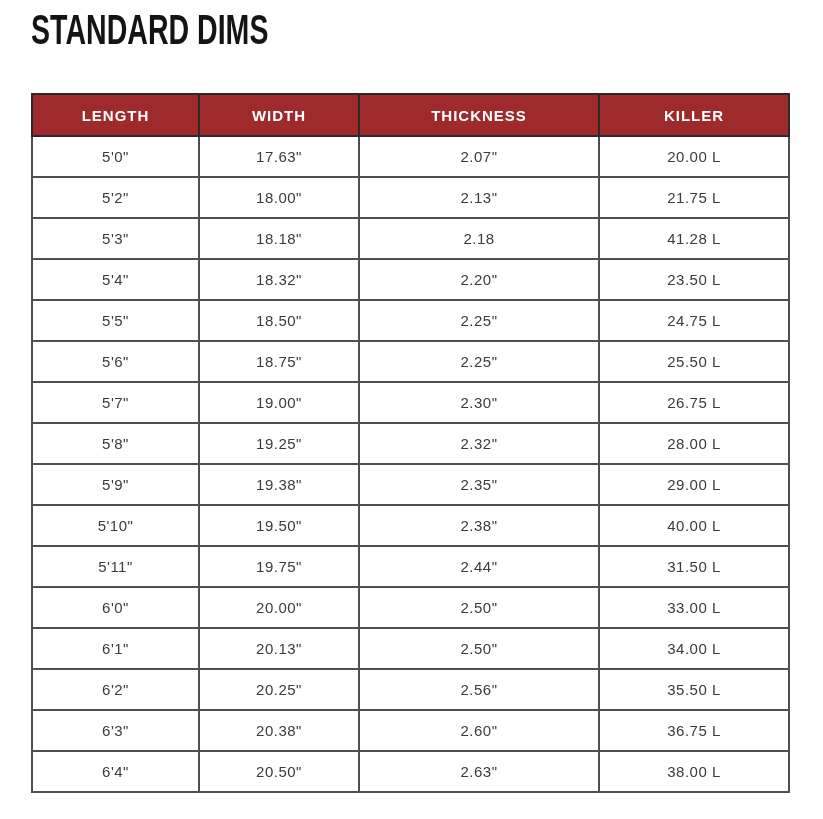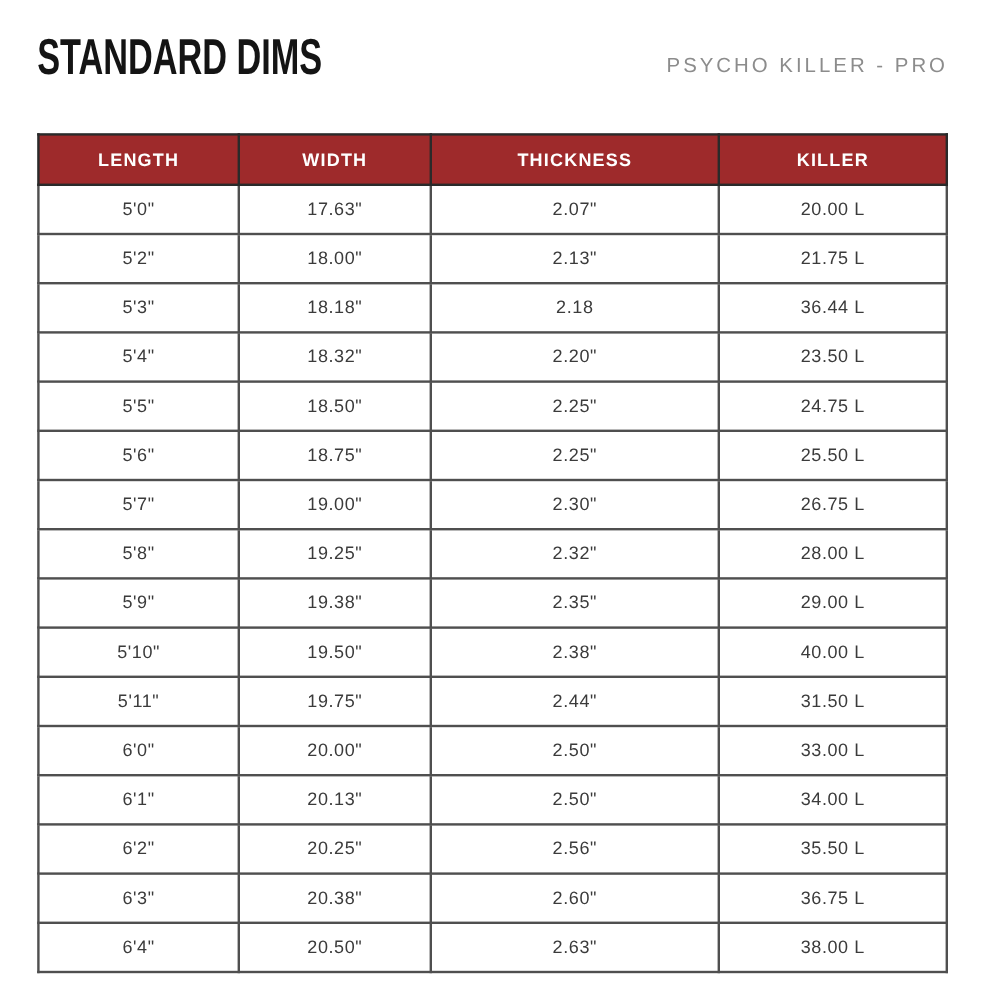--- a/index.html
+++ b/index.html
@@ -8,21 +8,21 @@
     background: #ffffff;
     width: 823px;
     height: 819px;
     overflow: hidden;
     font-family: "Liberation Sans", sans-serif;
   }
   .page {
     box-sizing: border-box;
     width: 823px;
     height: 819px;
-    padding: 26px 33px 0 31px;
+    padding: 8px 33px 0 31px;
   }
   .page-header {
     display: flex;
     justify-content: space-between;
     align-items: flex-end;
     height: 42px;
     margin-bottom: 0;
   }
   .page-title {
     font-size: 42px;
@@ -74,21 +74,20 @@
     background: #ffffff;
   }
 </style>
 </head>
 <body>
 
 <div class="page">
 
   <div class="page-header">
     <div class="page-title">STANDARD DIMS</div>
-    <div class="page-subtitle">PSYCHO KILLER - PRO</div>
   </div>
 
   <table class="dims">
     <colgroup>
       <col class="c-length">
       <col class="c-width">
       <col class="c-thickness">
       <col class="c-volume">
     </colgroup>
     <thead>
@@ -109,21 +108,21 @@
         <tr>
           <td>5'2"</td>
           <td>18.00"</td>
           <td>2.13"</td>
           <td>21.75 L</td>
         </tr>
         <tr>
           <td>5'3"</td>
           <td>18.18"</td>
           <td>2.18</td>
-          <td>36.44 L</td>
+          <td>41.28 L</td>
         </tr>
         <tr>
           <td>5'4"</td>
           <td>18.32"</td>
           <td>2.20"</td>
           <td>23.50 L</td>
         </tr>
         <tr>
           <td>5'5"</td>
           <td>18.50"</td>

